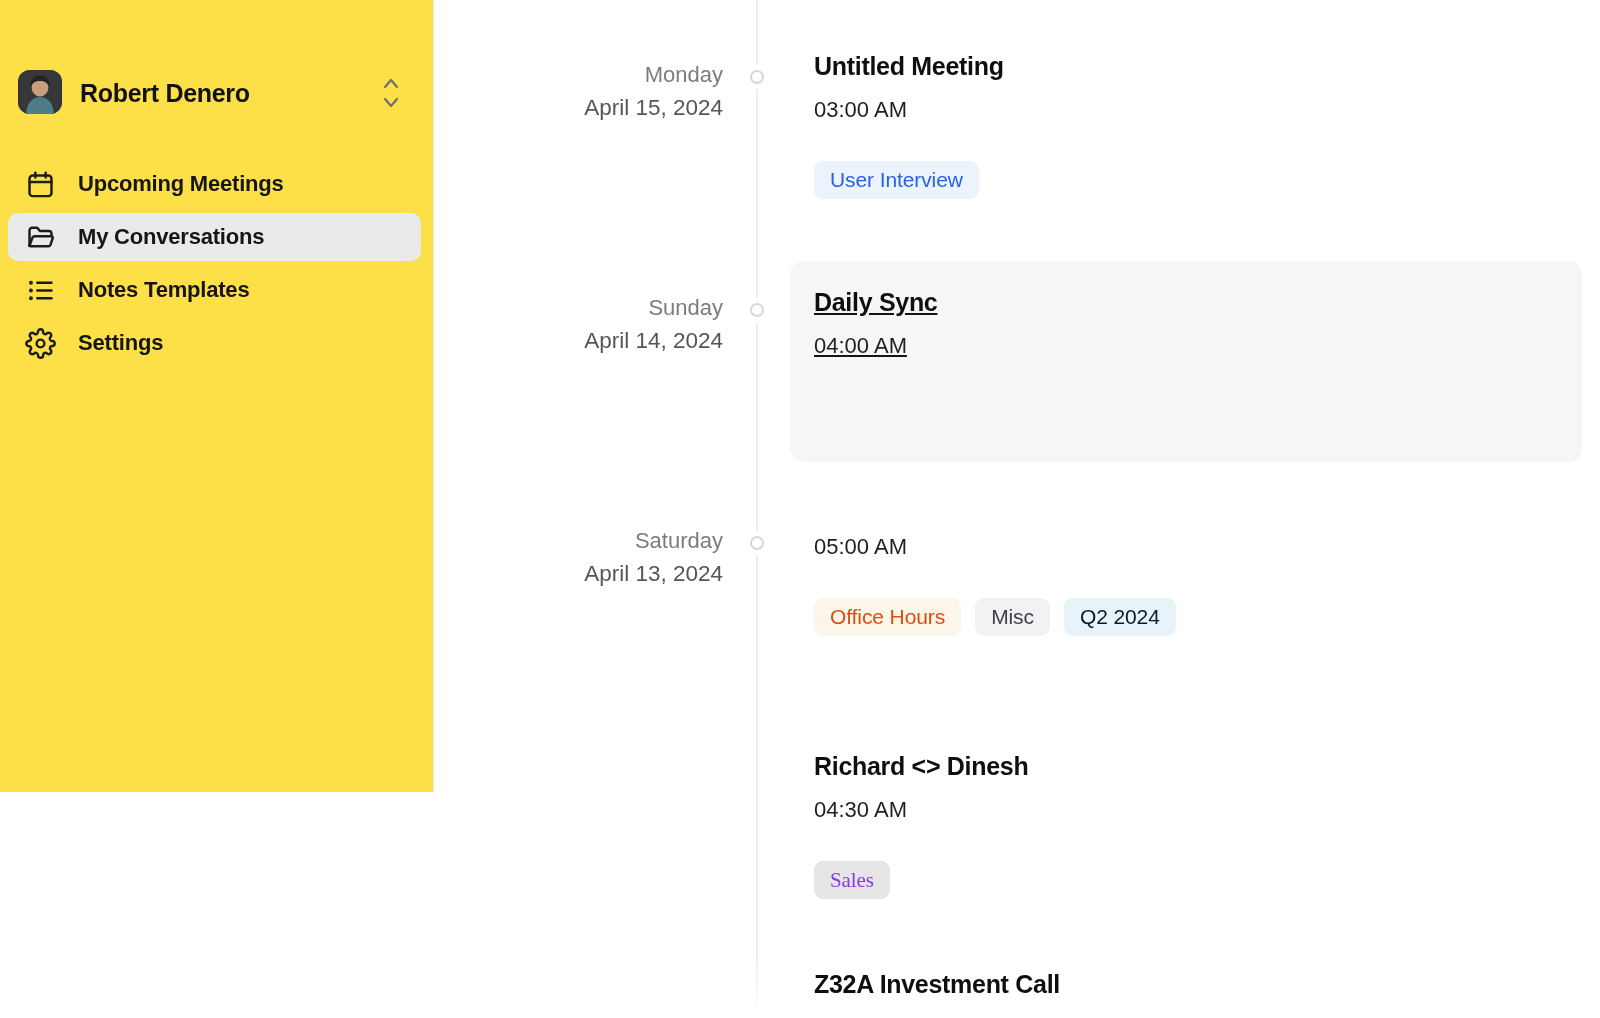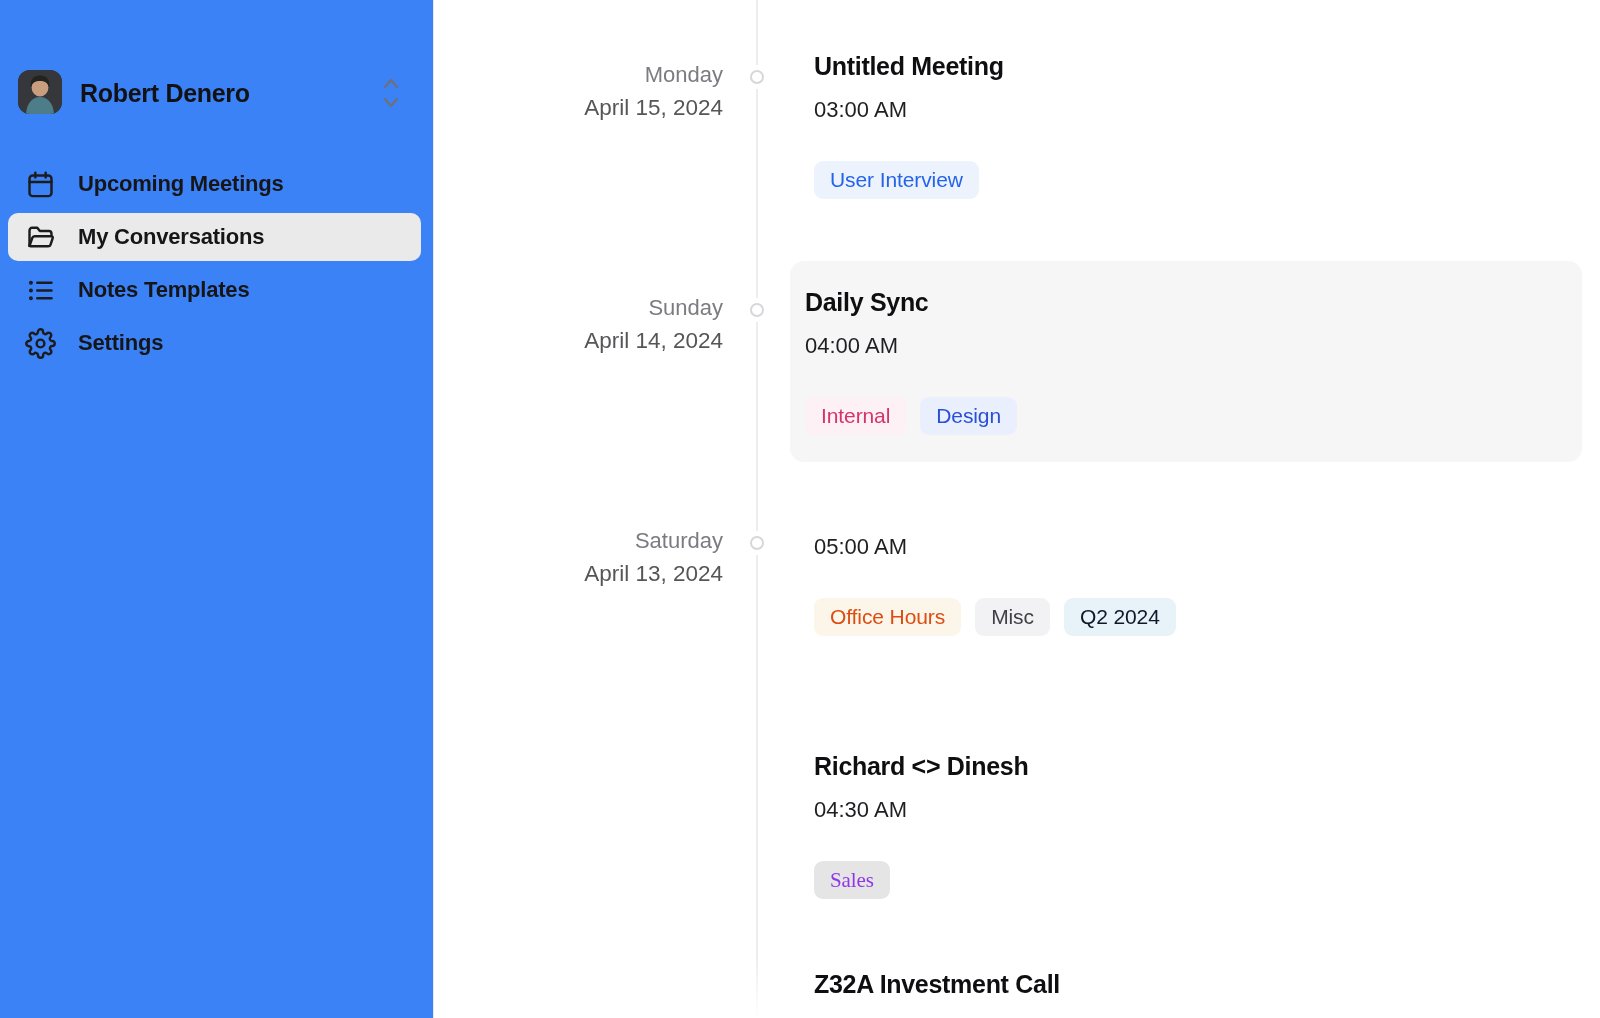--- a/index.html
+++ b/index.html
@@ -6,22 +6,22 @@
   html,body { width:1600px; height:1018px; overflow:hidden; }
   body {
     font-family:"Liberation Sans","DejaVu Sans",sans-serif;
     background:#ffffff; color:#151517;
     -webkit-font-smoothing:antialiased;
   }
   .app { position:relative; width:1600px; height:1018px; background:#ffffff; }
 
   
   .sidebar {
-    position:absolute; left:0; top:0; width:434px; height:1018px;
-    background:#3b82f6; border-right:1px solid #e7e7e9;padding-left:36px;
+    position:absolute; left:0; top:0; width:434px; height:792px;
+    background:#fde047; border-right:1px solid #e7e7e9;padding-left:36px;
   }
   .profile {
     position:absolute; left:0; top:68px; width:434px; height:50px;
     display:flex; align-items:center; cursor:pointer;
   }
   .avatar {
     position:absolute; left:18px; top:2px; width:44px; height:44px;
     border-radius:12px; overflow:hidden; display:block; background:#35373b;
   }
   .avatar svg { display:block; }
@@ -180,27 +180,23 @@
 
     <div class="entry e1">
       <div class="title">Untitled Meeting</div>
       <div class="time">03:00 AM</div>
       <div class="tags">
         <span class="pill" style="color: rgb(37, 99, 235); background: rgb(237, 243, 253);">User Interview</span>
       </div>
     </div>
 
     <div class="card">
-      <div class="entry-inner entry" style="position:static; margin-left:15px; margin-top:26px;">
+      <div class="entry-inner entry" style="position:static; margin-left:24px; margin-top:26px;text-decoration:underline;">
         <div class="title">Daily Sync</div>
         <div class="time">04:00 AM</div>
-        <div class="tags">
-          <span class="pill" style="color: rgb(214, 51, 108); background: rgb(253, 241, 246);">Internal</span>
-          <span class="pill" style="color: rgb(43, 80, 216); background: rgb(233, 239, 252);">Design</span>
-        </div>
       </div>
     </div>
 
     <div class="entry e3">
       <div class="time">05:00 AM</div>
       <div class="tags">
         <span class="pill" style="color: rgb(220, 77, 18); background: rgb(252, 246, 234);">Office Hours</span>
         <span class="pill" style="color: rgb(63, 63, 70); background: rgb(242, 242, 244);">Misc</span>
         <span class="pill" style="color: #0f172a; background: rgb(231, 242, 249);">Q2 2024</span>
       </div>

